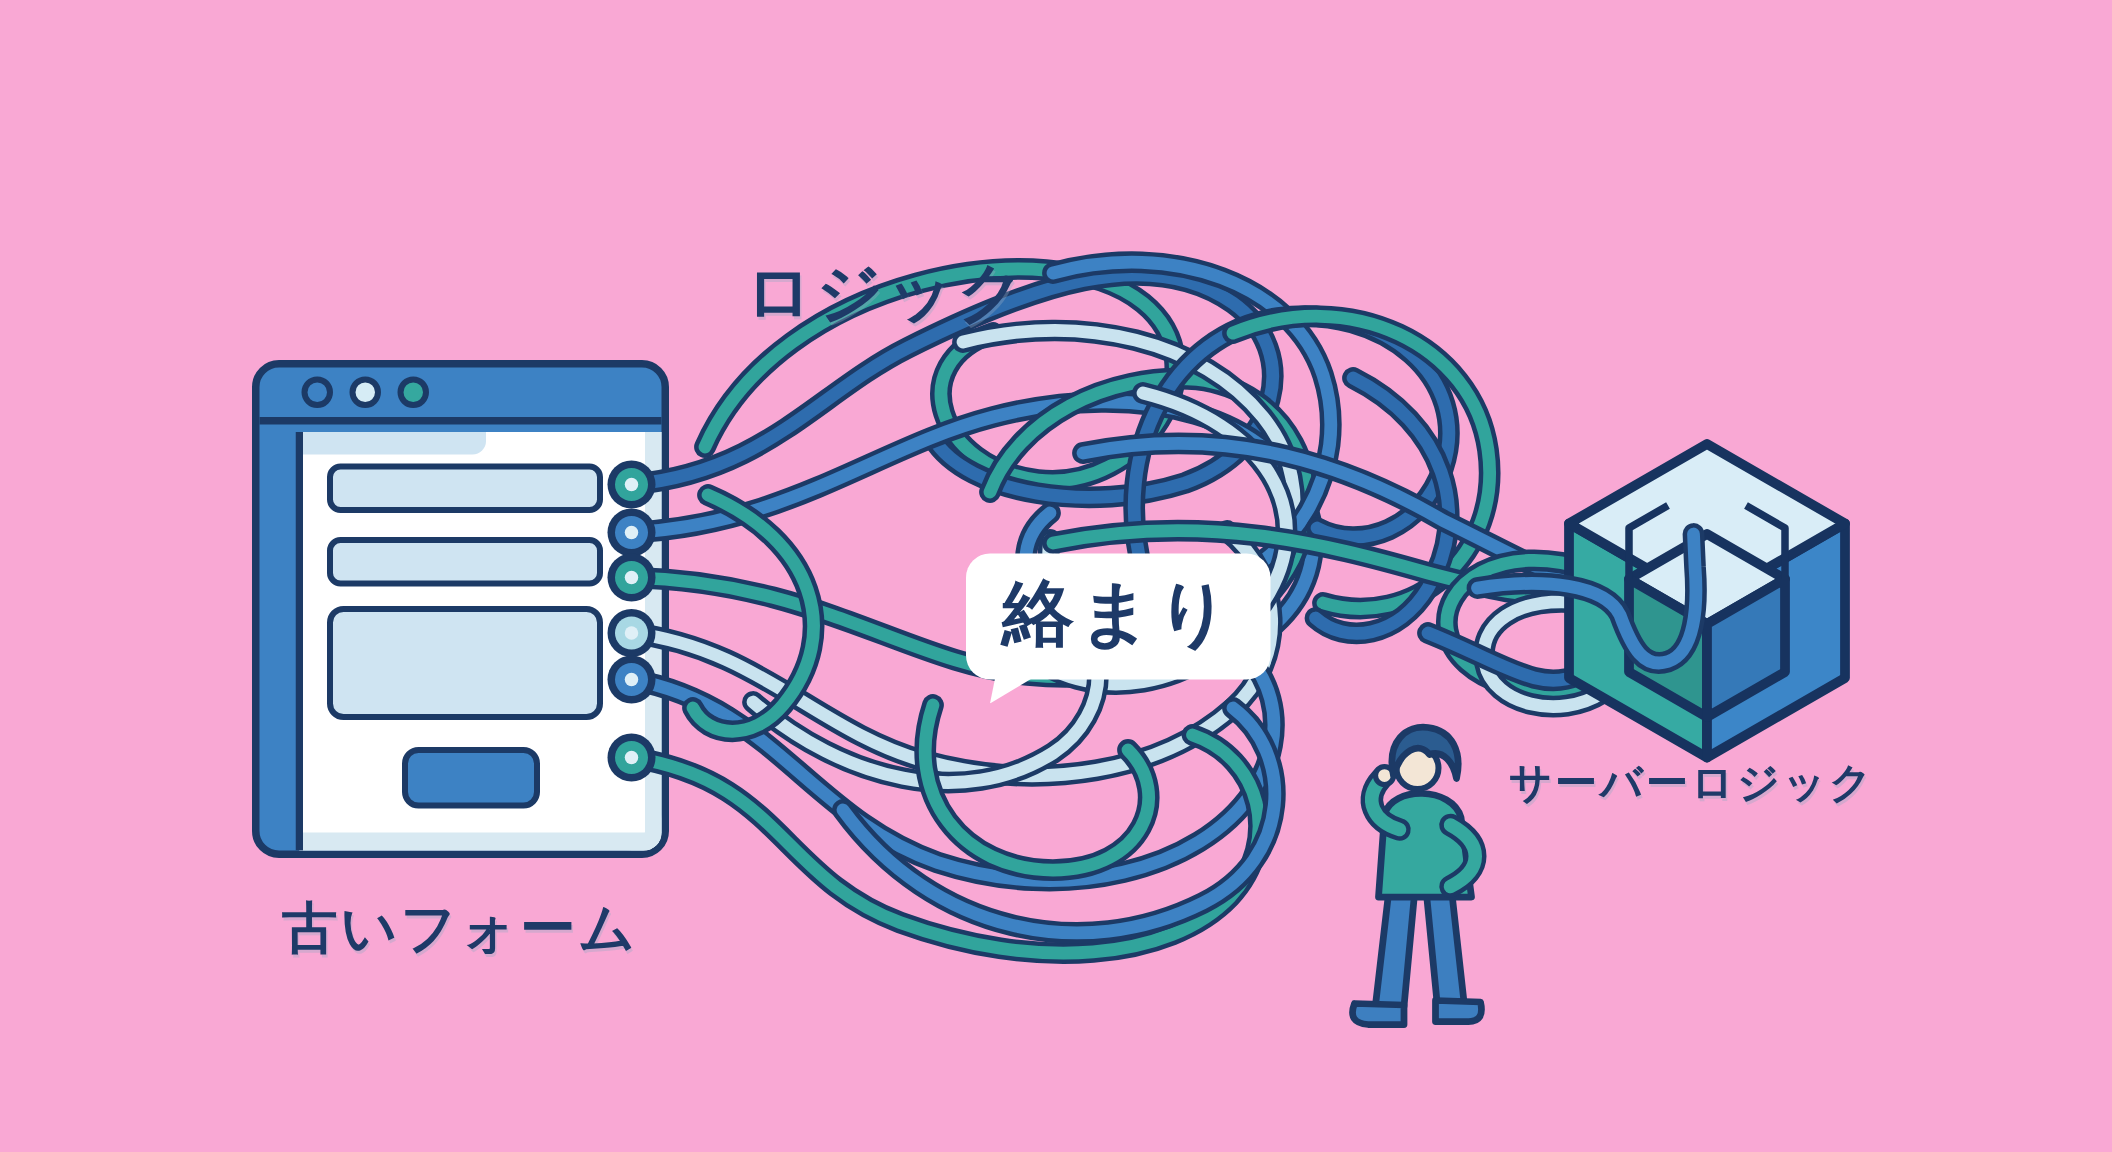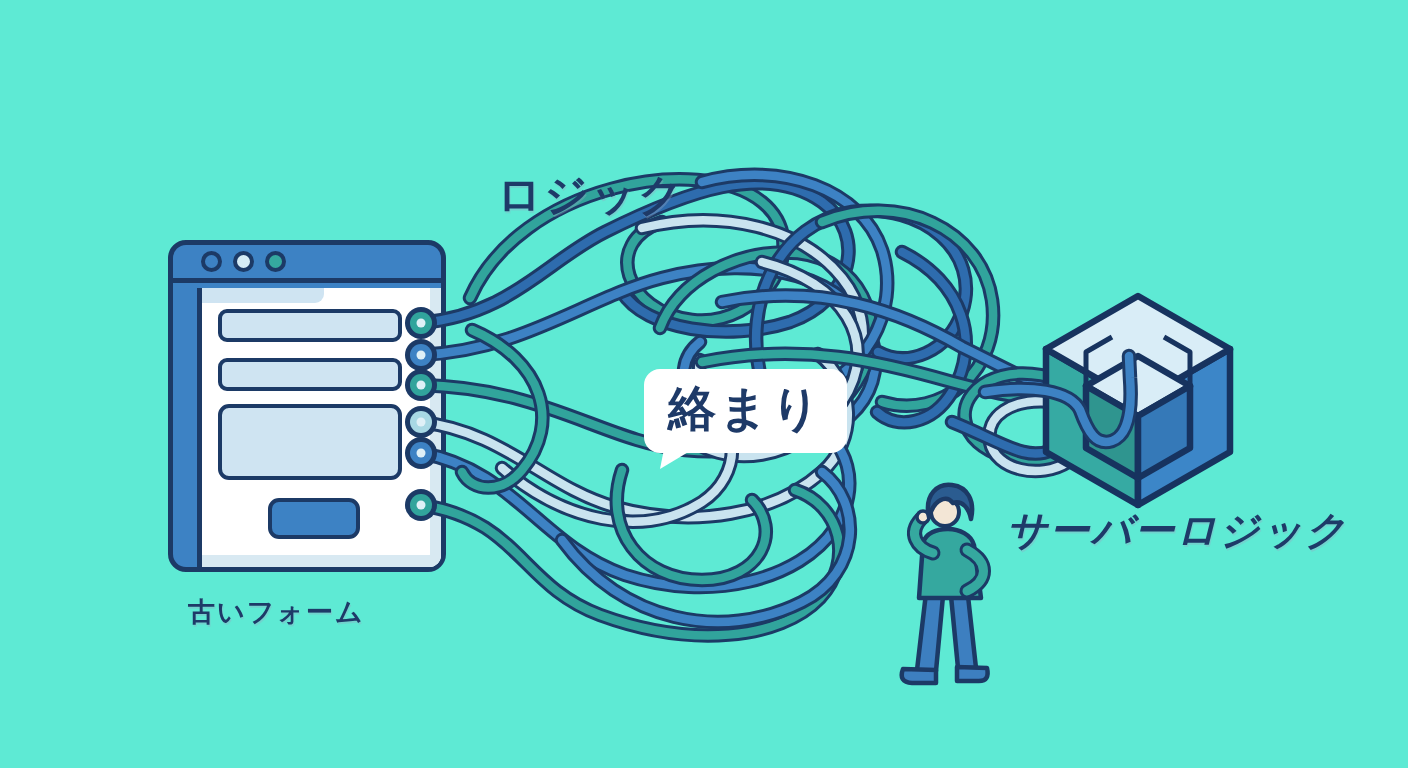--- a/index.html
+++ b/index.html
@@ -1,18 +1,18 @@
 <!DOCTYPE html>
 <html><head>
 <meta charset="utf-8">
 <style>
   html,body{margin:0;padding:0;}
   #stage{
     position:relative; width:1408px; height:768px; overflow:hidden;
-    background:#5eead4;
+    background:#f9a8d4;
     font-family:"DejaVu Sans","Liberation Sans",sans-serif;
   }
   
   .window{
     position:absolute; left:168px; top:240px; width:278px; height:332px;
     box-sizing:border-box; background:#3d82c4;
     border:5px solid #1c3a66; border-radius:18px; z-index:1;
   }
   .titlebar{
     position:absolute; left:0; top:0; right:0; height:38px;
@@ -44,22 +44,22 @@
   
   #art{ position:absolute; left:0; top:0; z-index:2; }
   .w,.wu{ fill:none; stroke-linecap:round; stroke-linejoin:round; }
   
   .lbl{
     position:absolute; z-index:3; color:#1e3a68; font-weight:700;
     letter-spacing:2px; white-space:nowrap;
     text-shadow:1px 2px 0 rgba(150,168,196,.35);
   }
   .lbl-logic{ left:497px; top:166px; font-size:44px; }
-  .lbl-server{ left:1006px; top:503px; font-size:40px;font-style:italic; }
-  .lbl-form{ left:188px; top:594px; font-size:27px; }
+  .lbl-server{ left:1006px; top:503px; font-size:28px; }
+  .lbl-form{ left:188px; top:594px; font-size:37px; }
   .bubble{
     position:absolute; left:644px; top:369px; z-index:3;
     background:#ffffff; border-radius:16px; padding:8px 24px 12px 24px;
     color:#1e3a68; font-weight:700; font-size:48px; letter-spacing:3px;
   }
   .bubble::after{
     content:""; position:absolute; left:16px; bottom:-16px;
     width:30px; height:18px; background:#ffffff;
     clip-path:polygon(0 100%, 12% 0, 100% 0);
   }

